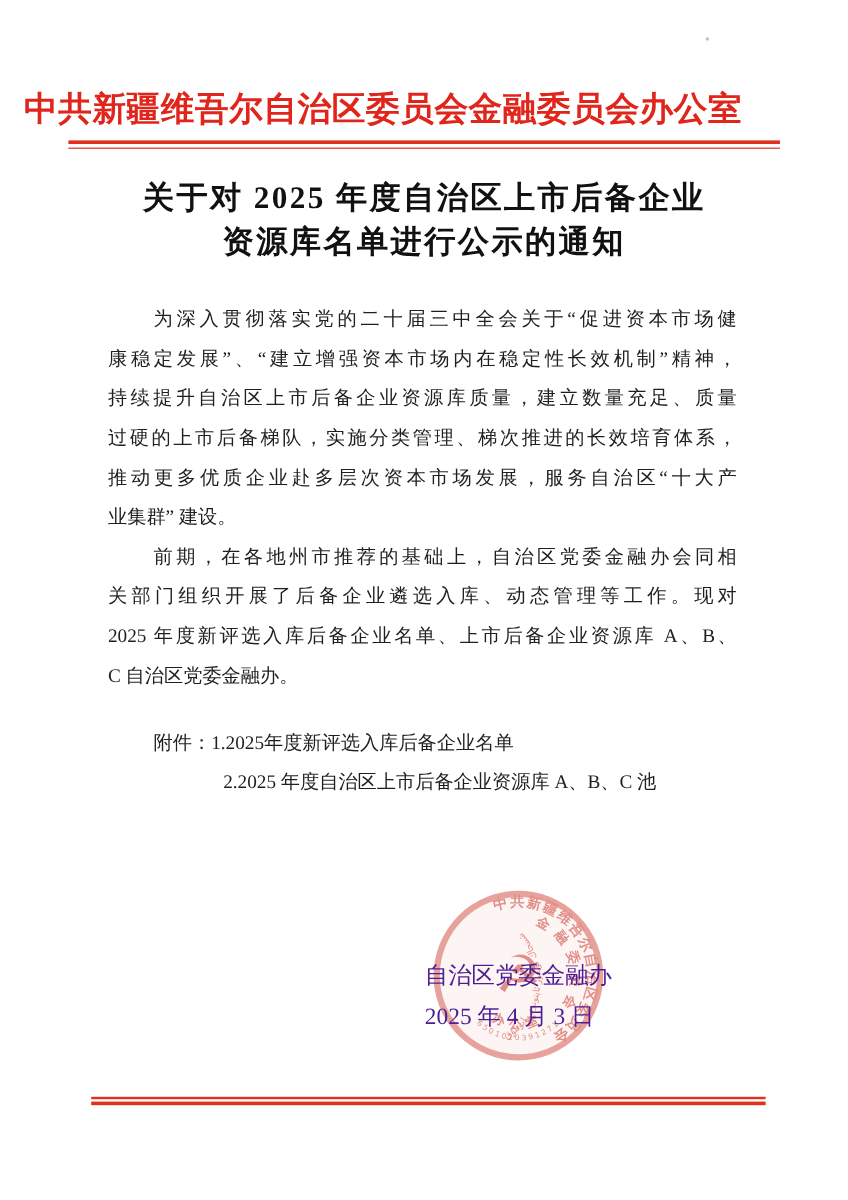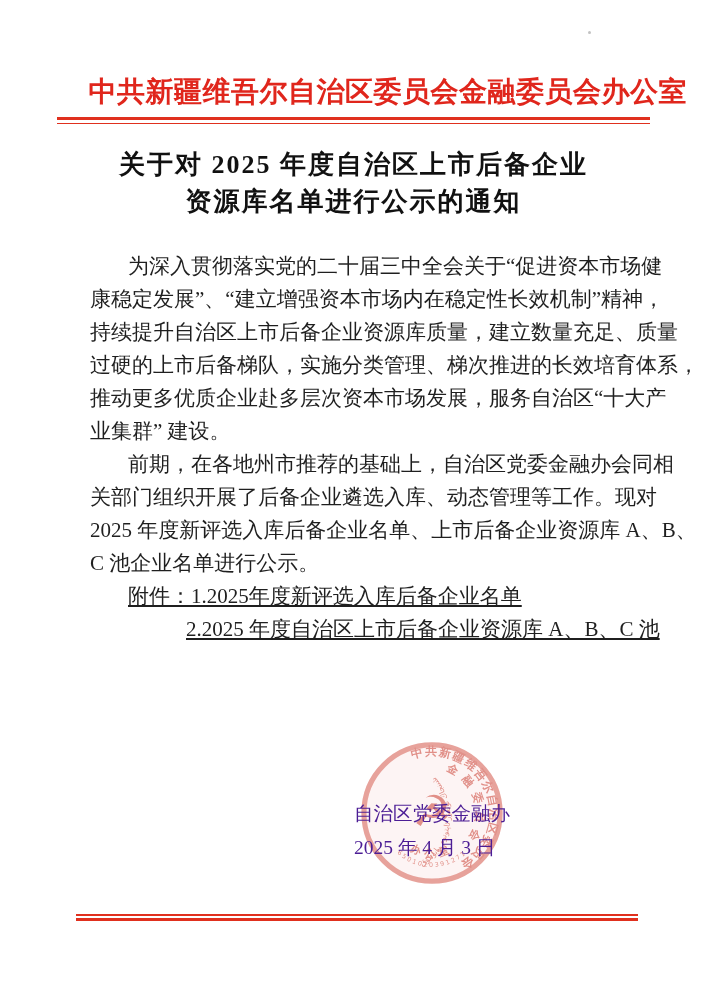--- a/index.html
+++ b/index.html
@@ -6,44 +6,44 @@
   body{
     width:707px;height:1000px;background:#ffffff;position:relative;overflow:hidden;
     font-family:"Liberation Serif","DejaVu Serif",serif;
     color:#1d1d1d;
   }
   .page{position:absolute;inset:0;background:#ffffff;}
 
   
   .letterhead{
     position:absolute;top:72px;left:20px;right:20px;
-    text-align:right;font-size:28px;font-weight:700;letter-spacing:.5px;
+    text-align:left;font-size:28px;font-weight:700;letter-spacing:.5px;
     color:#e0261c;line-height:40px;white-space:nowrap;
   }
   .rule{position:absolute;left:57px;width:593px;background:#e0301e;}
   .rule-top-thick{top:117px;height:3.4px;}
   .rule-top-thin{top:122.8px;height:1.7px;}
   .rule-bot-thin{top:914.4px;left:76px;width:562px;height:1.6px;}
   .rule-bot-thick{top:917.8px;left:76px;width:562px;height:3.2px;}
 
   
   .doc-title{
     position:absolute;top:146px;left:0;width:707px;text-align:center;
     font-size:26px;font-weight:700;letter-spacing:2px;line-height:37px;color:#111;
   }
 
   
   .body-text{
     position:absolute;top:250px;left:90px;width:524px;
-    font-size:21px;line-height:33px;color:#1f1f1f;
+    font-size:16px;line-height:33px;color:#1f1f1f;
   }
   .bline{white-space:nowrap;text-align:justify;text-align-last:justify;}
   .bline.left{text-align-last:left;}
   .bline.indent{padding-left:38px;}
-  .attachments{text-decoration:underline;}
+  .attachments{margin-top:23px;}
   .att-line1{padding-left:38px;white-space:nowrap;}
   .att-line2,.att-line3{padding-left:96px;white-space:nowrap;}
 
   
   .signature{
     position:absolute;top:797px;left:354px;z-index:3;
     font-size:19.5px;line-height:34px;color:#4c1d95;white-space:nowrap;
   }
 
   
@@ -87,21 +87,21 @@
   <div class="body-text">
     <div class="bline indent">为深入贯彻落实党的二十届三中全会关于“促进资本市场健</div>
     <div class="bline">康稳定发展”、“建立增强资本市场内在稳定性长效机制”精神，</div>
     <div class="bline">持续提升自治区上市后备企业资源库质量，建立数量充足、质量</div>
     <div class="bline">过硬的上市后备梯队，实施分类管理、梯次推进的长效培育体系，</div>
     <div class="bline">推动更多优质企业赴多层次资本市场发展，服务自治区“十大产</div>
     <div class="bline left">业集群” 建设。</div>
     <div class="bline indent">前期，在各地州市推荐的基础上，自治区党委金融办会同相</div>
     <div class="bline">关部门组织开展了后备企业遴选入库、动态管理等工作。现对</div>
     <div class="bline">2025 年度新评选入库后备企业名单、上市后备企业资源库 A、B、</div>
-    <div class="bline left">C 池企业名单进行公示。</div>
+    <div class="bline left">C 自治区党委金融办。</div>
 
     <div class="attachments">
       <div class="att-line1">
         <span>附件：</span><span>1.2025年度新评选入库后备企业名单</span>
       </div>
       <div class="att-line2">
         <span>2.2025 年度自治区上市后备企业资源库 A、B、C 池</span>
       </div>
     </div>
   </div>

